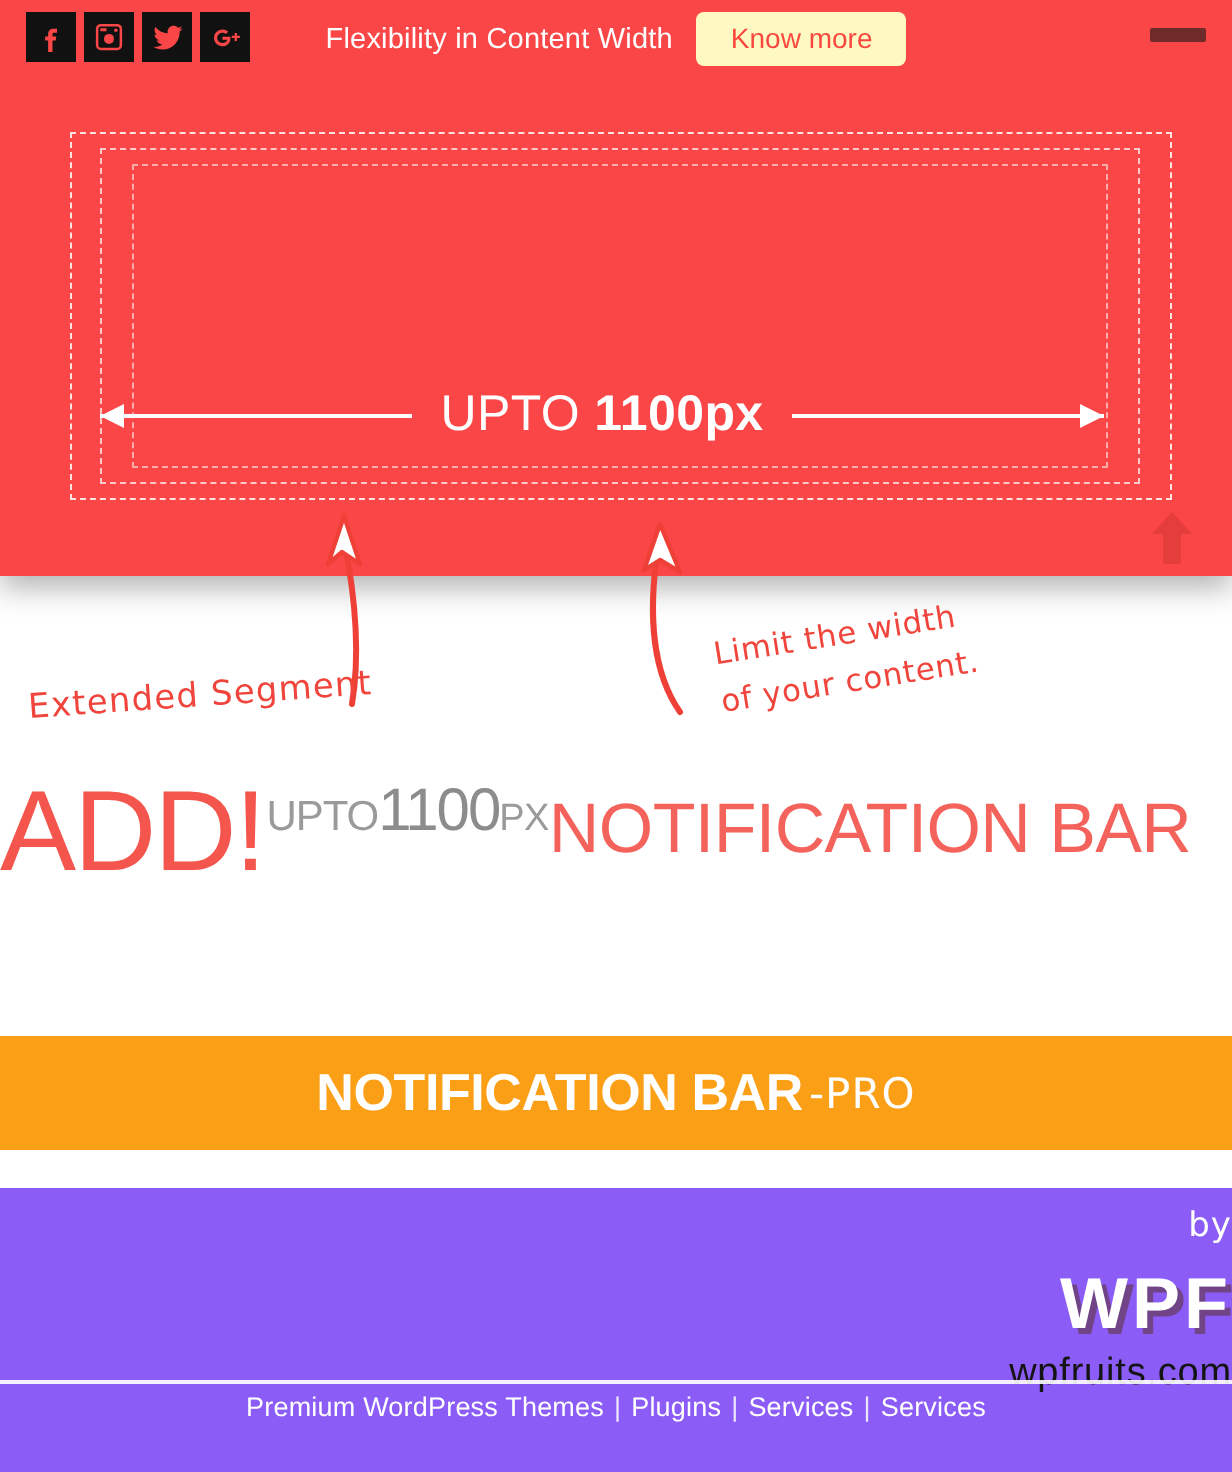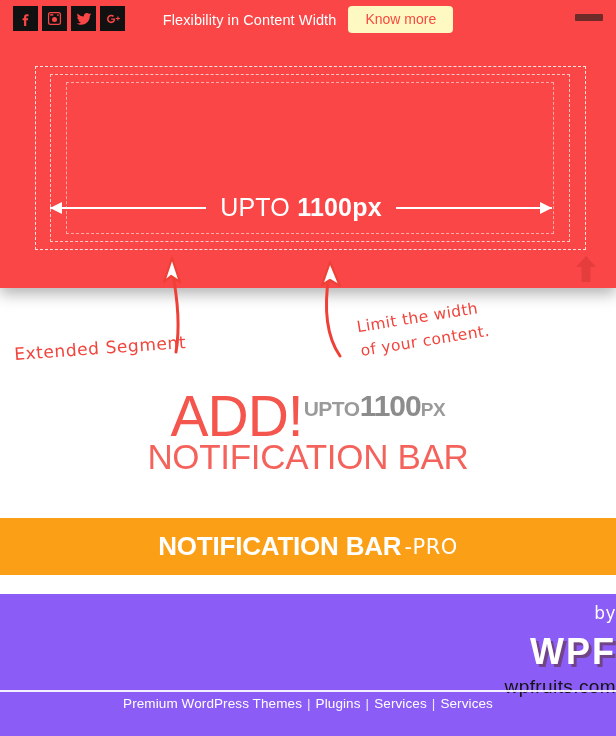--- a/index.html
+++ b/index.html
@@ -95,33 +95,33 @@
     position:absolute; left:358px; top:305px;
     color:#f0453c; font-size:15.5px; line-height:24px;
     font-family:"DejaVu Sans", sans-serif;
     transform:rotate(-9deg); letter-spacing:.4px;
   }
   .curve-svg { position:absolute; left:0; top:240px; width:616px; height:135px; pointer-events:none; }
 
   
   .headline {
     position:absolute; left:0; right:0; top:392px;
-    display:flex; flex-direction:column; align-items:center;
+    display:flex; flex-direction:row; align-items:center;
   }
   .hl-row1 { display:flex; align-items:flex-start; }
   .hl-add {
     color:#f4564e; font-size:57px; line-height:48px;
     font-weight:300; letter-spacing:-1px;
     font-family:"Liberation Sans", sans-serif;
   }
   .hl-right { display:flex; flex-direction:column; padding-left:1px; }
   .hl-line-a { font-size:20px; line-height:21px; white-space:nowrap; }
   .hl-your { color:#1c1c1c; font-weight:normal; }
   .hl-content { color:#f4564e; font-weight:bold; letter-spacing:.2px; }
-  .hl-line-b { line-height:28px; white-space:nowrap; color:#9a9a9a;font-weight:bold; }
+  .hl-line-b { line-height:28px; white-space:nowrap; color:#9a9a9a; }
   .hl-upto { font-size:21px; letter-spacing:-.5px; }
   .hl-1100 { font-size:30px; color:#8c8c8c; letter-spacing:-1px; }
   .hl-px   { font-size:19px; letter-spacing:-.3px; }
   .hl-row2 {
     color:#f4564e; font-size:35px; line-height:38px; font-weight:300;
     letter-spacing:-.3px; margin-top:-2px; opacity:.92;
   }
 
   
   .pro-banner {

